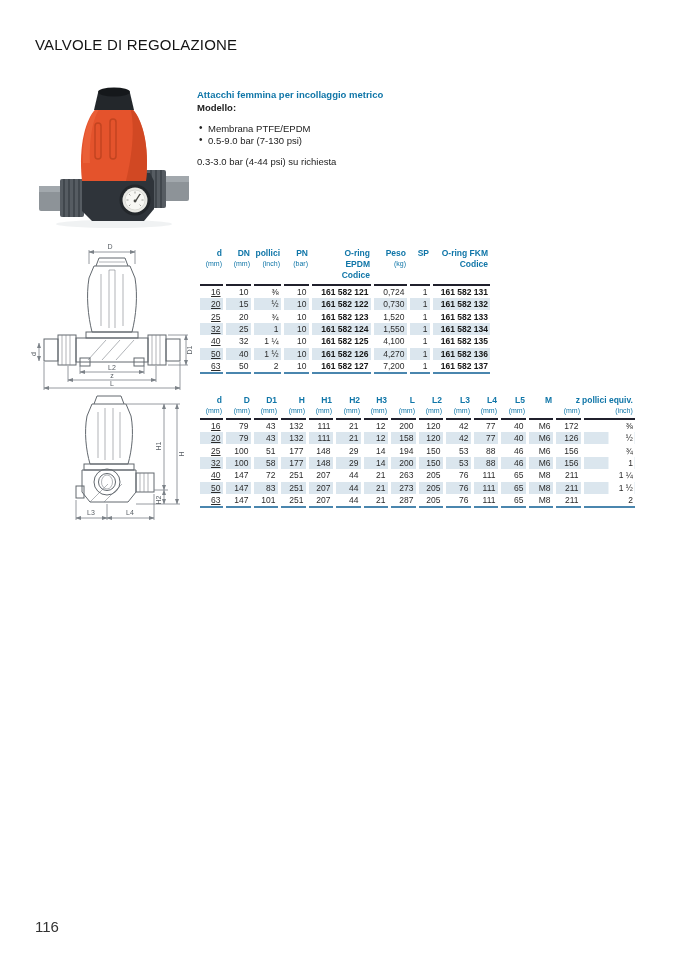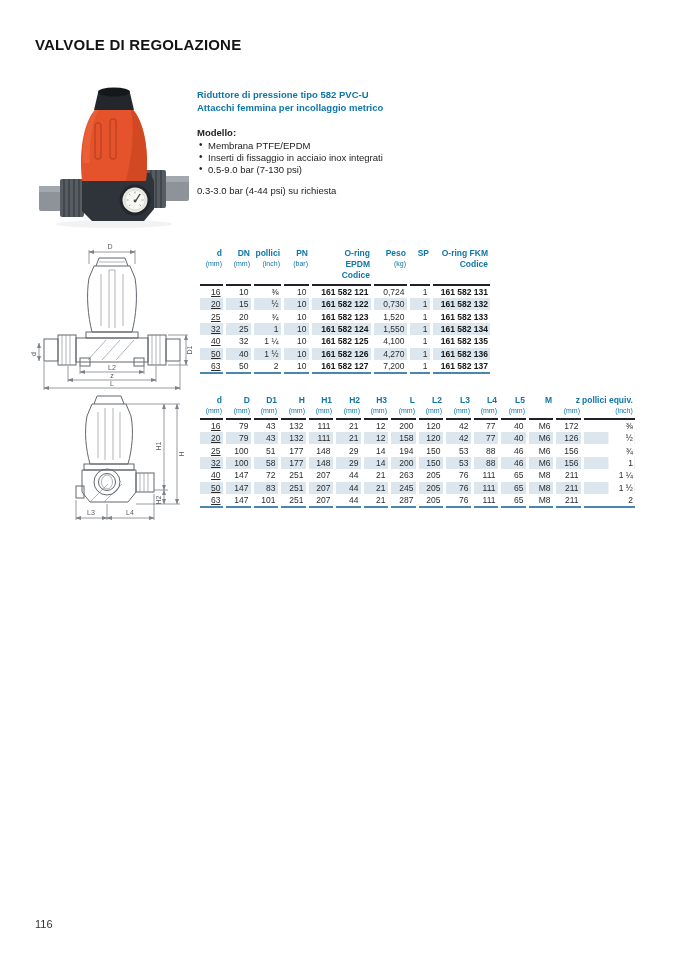--- a/index.html
+++ b/index.html
@@ -1,27 +1,27 @@
 <!DOCTYPE html>
 <html><head>
 <meta charset="utf-8">
 <style>
   * { box-sizing: border-box; margin: 0; padding: 0; }
   html, body { background: #ffffff; }
   body { font-family: "Liberation Sans", sans-serif; }
   .page { position: relative; width: 678px; height: 959px; background: #ffffff; overflow: hidden; }
 
-  .title { position: absolute; left: 35px; top: 36px; font-size: 15px; font-weight: bold; color: #141414; letter-spacing: .2px; }
+  .title { position: absolute; left: 35px; top: 36px; font-size: 15px; font-weight: normal; color: #141414; letter-spacing: .2px; }
 
   .photo { position: absolute; left: 38px; top: 82px; width: 152px; height: 150px; }
 
   .info { position: absolute; left: 197px; top: 88px; width: 448px; }
   .head-line { color: #1076a8; font-weight: bold; font-size: 9.5px; line-height: 13px; }
-  .model-label { margin-top: 12px; font-weight: bold; font-size: 9.5px; color: #222; line-height: 13px; }
-  .bullets { list-style: none; margin-top: 1px; }
+  .model-label { margin-top: 0; font-weight: bold; font-size: 9.5px; color: #222; line-height: 13px; }
+  .bullets { list-style: none; margin-top: 9px; }
   .bullets li { position: relative; padding-left: 11px; font-size: 9.5px; line-height: 12px; color: #222; }
   .bullets li::before { content: "\2022"; position: absolute; left: 2px; top: -1px; font-size: 10px; }
   .note { margin-top: 9px; font-size: 9.5px; color: #222; line-height: 12px; }
 
   .drawing { position: absolute; }
   .d1 { left: 30px; top: 240px; }
   .d2 { left: 30px; top: 388px; }
   .dim-line { stroke: #7c8288; stroke-width: 0.8; fill: none; }
   .obj-line { stroke: #62686e; stroke-width: 1; fill: none; }
   .obj-thin { stroke: #7c8288; stroke-width: 0.6; fill: none; }
@@ -34,21 +34,21 @@
   .h-line { color: #1076a8; font-weight: bold; font-size: 8.5px; line-height: 11px; white-space: nowrap; }
   .h-unit { color: #1076a8; font-weight: normal; font-size: 7px; line-height: 9px; white-space: nowrap; }
   td { font-size: 8.5px; line-height: 12px; height: 12.4px; text-align: right; padding: 0 2px 0 0;
        color: #2b2b2b; border-left: 3px solid #ffffff; white-space: nowrap; }
   td:first-child { border-left: none; text-decoration: underline; }
   tr.shade td { background: #dbe6ee; }
   tbody tr:last-child td { border-bottom: 2.5px solid #4a86ae; }
   td.bold { font-weight: bold; color: #161616; }
   #table2 tr.shade td.last { background: linear-gradient(to right, #dbe6ee calc(100% - 26px), #ffffff calc(100% - 26px)); }
 
-  .footer-num { position: absolute; left: 35px; top: 918px; font-size: 11px; color: #333; }
+  .footer-num { position: absolute; left: 35px; top: 918px; font-size: 15px; color: #333; }
   .footer-logo { position: absolute; right: 38px; top: 916px; font-size: 10.5px; font-weight: bold; color: #1076a8; letter-spacing: .3px; margin-top: 48px; }
 </style>
 </head>
 <body>
 
 <div class="page">
 
   <div class="title">VALVOLE DI REGOLAZIONE</div>
 
   <svg class="photo" viewBox="0 0 152 148" aria-hidden="true">
@@ -85,26 +85,24 @@
       <path d="M91,111 L92.4,112.4"></path>
         <path d="M88.5,117 H90.5"></path>
         <path d="M91,123 L92.4,121.6"></path>
       <path d="M103,123 L101.6,121.6"></path>
     </g>
     <path d="M97,119 L102,111" stroke="#4a4a46" stroke-width="1.4"></path>
     <circle cx="97" cy="118" r="1.4" fill="#4a4a46"></circle>
   </svg>
 
   <div class="info">
-    <div class="head-line">Riduttore di pressione tipo 582 PVC-U</div>
     <div class="head-line">Attacchi femmina per incollaggio metrico</div>
     <div class="model-label">Modello:</div>
     <ul class="bullets">
       <li>Membrana PTFE/EPDM</li>
-      <li>Inserti di fissaggio in acciaio inox integrati</li>
       <li>0.5-9.0 bar (7-130 psi)</li>
     </ul>
     <div class="note">0.3-3.0 bar (4-44 psi) su richiesta</div>
   </div>
 
   <svg class="drawing d1" width="166" height="150" viewBox="0 0 166 150">
     <defs>
       <marker id="ar1" viewBox="0 0 8 8" refX="7.5" refY="4" markerWidth="7" markerHeight="7" orient="auto-start-reverse">
         <path d="M0,1 L8,4 L0,7 Z" fill="#7c8288"></path>
       </marker>
@@ -474,21 +472,21 @@
           <td class="last">1 ¼</td>
         </tr>
         <tr class="shade">
           <td>50</td>
           <td>147</td>
           <td>83</td>
           <td>251</td>
           <td>207</td>
           <td>44</td>
           <td>21</td>
-          <td>245</td>
+          <td>273</td>
           <td>205</td>
           <td>76</td>
           <td>111</td>
           <td>65</td>
           <td>M8</td>
           <td>211</td>
           <td class="last">1 ½</td>
         </tr>
         <tr>
           <td>63</td>

